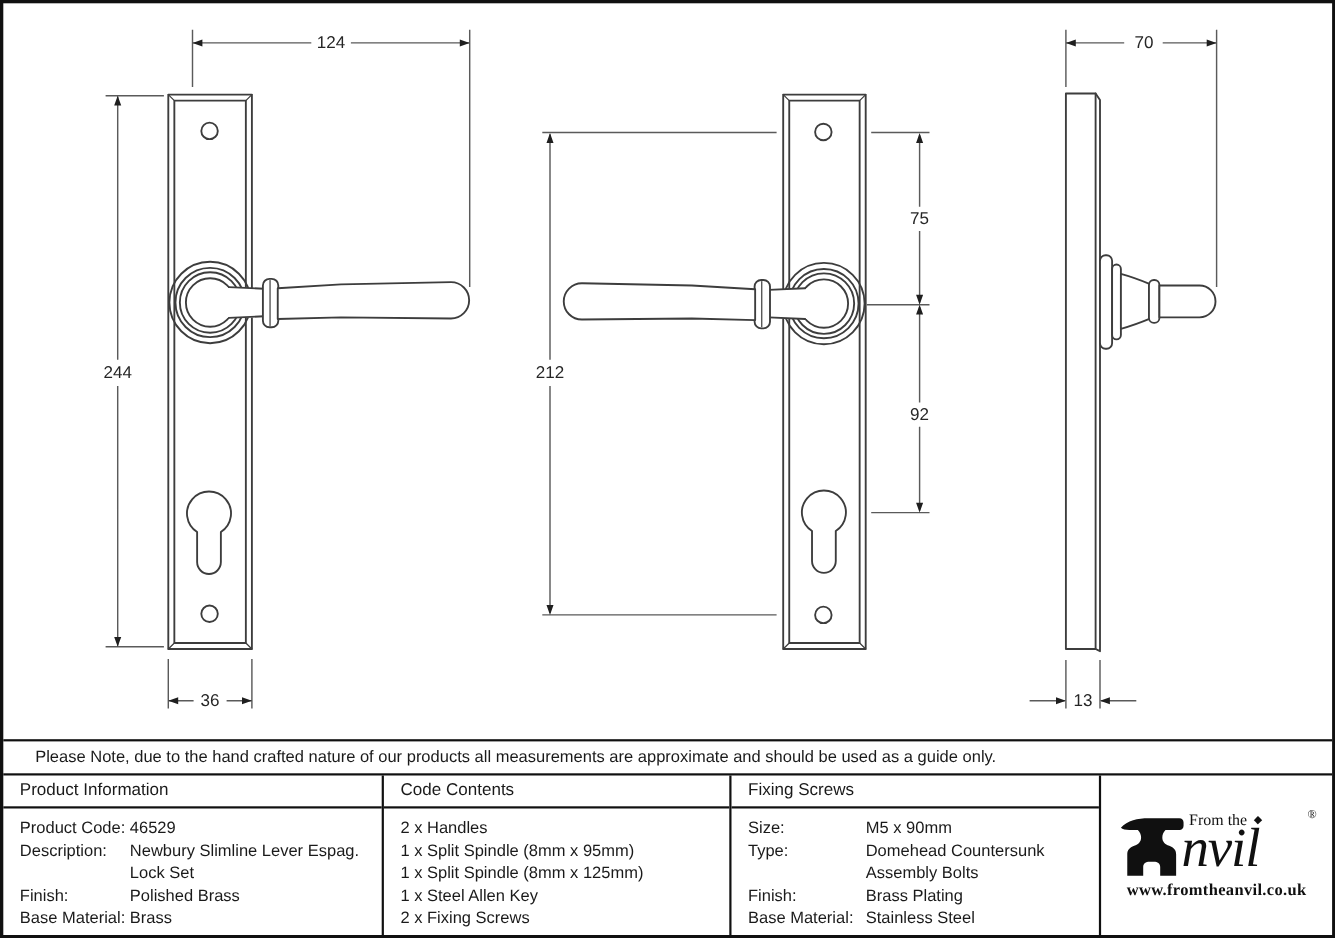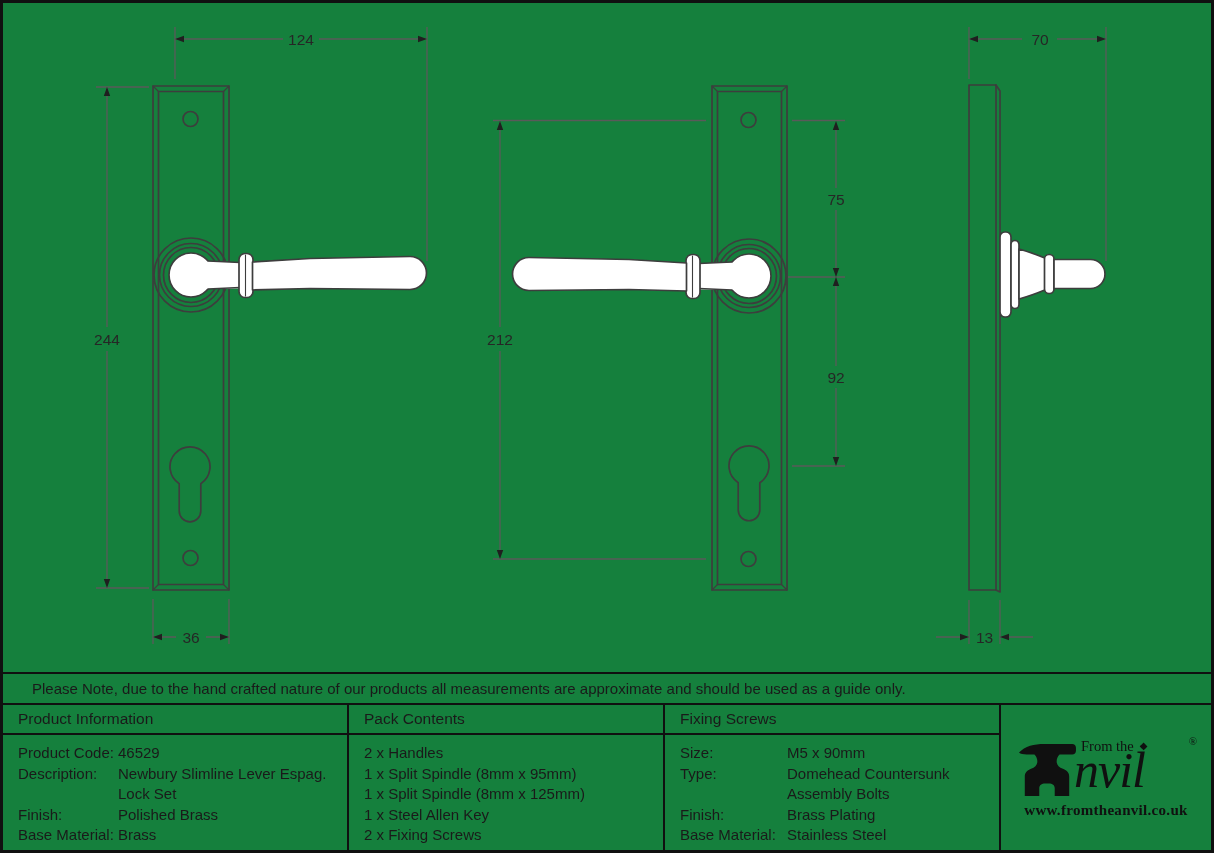--- a/index.html
+++ b/index.html
@@ -1,16 +1,16 @@
 <!DOCTYPE html>
 <html><head>
 <meta charset="utf-8">
 <style>
   html,body{margin:0;padding:0;background:#e8e8e8;}
-  .page{position:relative;width:1214px;height:853px;background:#15803d;overflow:hidden;
+  .page{position:relative;width:1214px;height:853px;background:#ffffff;overflow:hidden;
         font-family:"Liberation Sans","DejaVu Sans",sans-serif;color:#1a1a1a;}
   .frame{position:absolute;inset:0;border:3px solid #101010;pointer-events:none;z-index:10;}
   .drawing{position:absolute;left:0;top:0;}
 
   .note-row{position:absolute;left:3px;right:3px;top:672px;height:31px;box-sizing:border-box;
             border-top:2px solid #101010;display:flex;align-items:center;padding-left:29px;
             font-size:15px;}
   .info-table{position:absolute;left:3px;right:3px;top:703px;bottom:3px;box-sizing:border-box;
               border-top:2px solid #101010;display:flex;}
   .col{box-sizing:border-box;}
@@ -181,21 +181,21 @@
           <span class="v">Polished Brass</span>
         </div>
         <div class="kv">
           <span class="k">Base Material:</span>
           <span class="v">Brass</span>
         </div>
       </div>
     </div>
 
     <div class="col col2">
-      <div class="col-header">Pack Contents</div>
+      <div class="col-header">Code Contents</div>
       <div class="col-body">
         <div>2 x Handles</div>
         <div>1 x Split Spindle (8mm x 95mm)</div>
         <div>1 x Split Spindle (8mm x 125mm)</div>
         <div>1 x Steel Allen Key</div>
         <div>2 x Fixing Screws</div>
       </div>
     </div>
 
     <div class="col col3">

